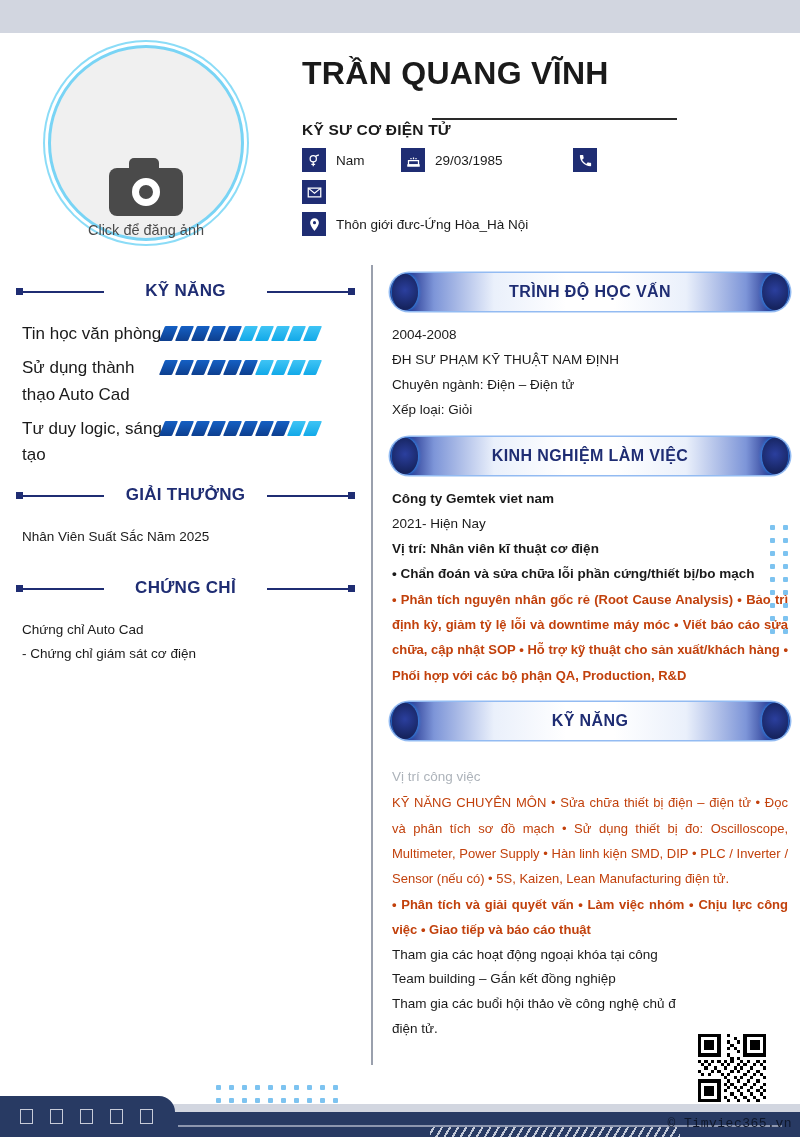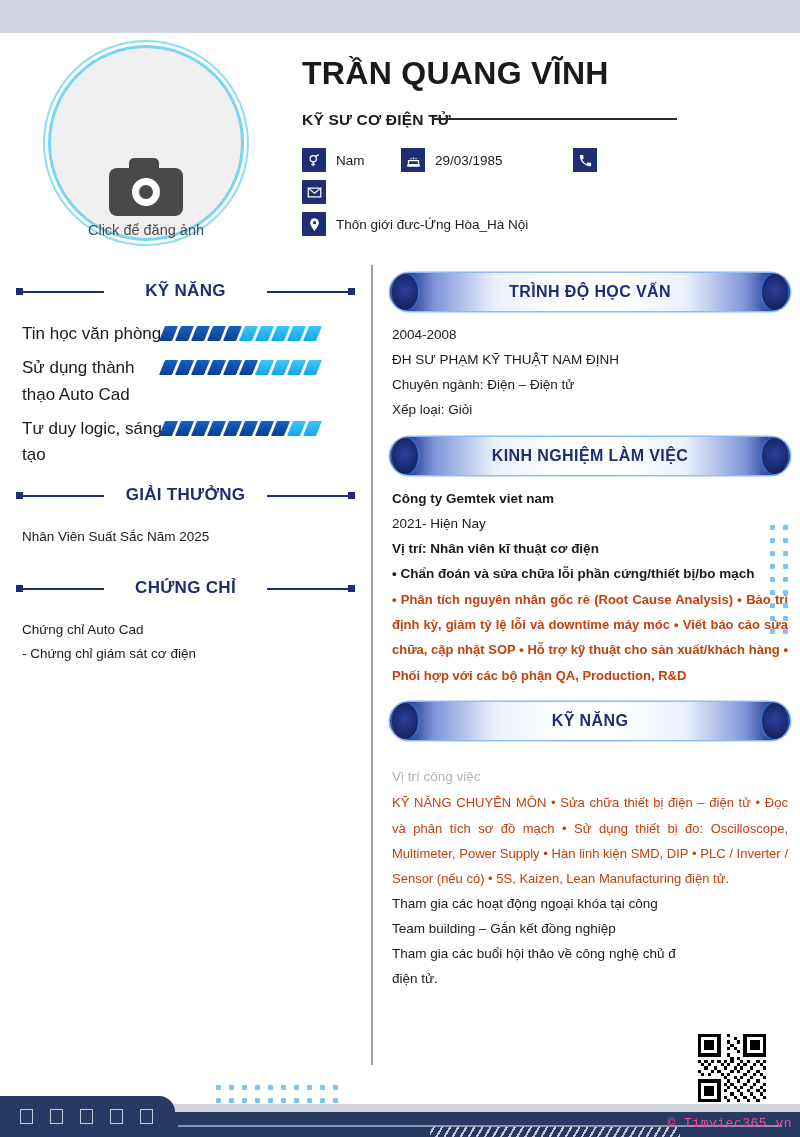--- a/index.html
+++ b/index.html
@@ -71,21 +71,21 @@
   .name {
     position: absolute;
     left: 302px; top: 22px;
     font-size: 32px;
     font-weight: bold;
     color: #1a1a1a;
     letter-spacing: 0.3px;
   }
   .job-title {
     position: absolute;
-    left: 302px; top: 78px;
+    left: 302px; top: 88px;
     font-size: 15.5px;
     font-weight: bold;
     color: #1a1a1a;
     letter-spacing: 0.2px;
   }
   .title-rule {
     position: absolute;
     left: 432px; top: 85px;
     width: 245px; height: 1.5px;
     background: #2a2a2a;
@@ -235,21 +235,21 @@
     display: block;
     cursor: pointer;
   }
   .footer-rule {
     position: absolute; left: 178px; top: 29px;
     width: 604px; height: 1.5px; background: #8d96ae; z-index: 4;
   }
   .copyright {
     position: absolute; right: 8px; top: 20px;
     font-family: "Liberation Mono", monospace;
-    font-size: 13px; color: #ec4899; z-index: 5;
+    font-size: 13px; color: #0f172a; z-index: 5;
     letter-spacing: 0.5px;
   }
   .hatch {
     position: absolute; left: 430px; top: 1127px;
     width: 250px; height: 10px;
     background: repeating-linear-gradient(
       -60deg, #c3c9d8 0 2px, transparent 2px 7px);
     z-index: 6;
   }
 </style>
@@ -432,20 +432,21 @@
       <div class="r-line b"> • Chẩn đoán và sửa chữa lỗi phần cứng/thiết bị/bo mạch</div>
       <div class="r-para b">• Phân tích nguyên nhân gốc rẻ (Root Cause Analysis) • Bảo trì định kỳ, giảm tỷ lệ lỗi và downtime máy móc • Viết báo cáo sửa chữa, cập nhật SOP • Hỗ trợ kỹ thuật cho sản xuất/khách hàng • Phối hợp với các bộ phận QA, Production, R&amp;D</div>
     </div>
 
     <div class="rsec">
       <span class="rsec-title">KỸ NĂNG</span>
     </div>
     <div class="r-block">
       <div class="r-ph">Vị trí công việc</div>
       <div class="r-para">KỸ NĂNG CHUYÊN MÔN • Sửa chữa thiết bị điện – điện tử • Đọc và phân tích sơ đồ mạch • Sử dụng thiết bị đo: Oscilloscope, Multimeter, Power Supply • Hàn linh kiện SMD, DIP • PLC / Inverter / Sensor (nếu có) • 5S, Kaizen, Lean Manufacturing điện tử.</div>
+      <div class="r-para b">• Phân tích và giải quyết vấn    • Làm việc nhóm • Chịu lực công việc • Giao tiếp và báo cáo      thuật</div>
       <div class="r-line">Tham gia các hoạt động ngoại khóa tại công</div>
       <div class="r-line">Team building – Gắn kết đồng nghiệp</div>
       <div class="r-line">Tham gia các buổi hội thảo về công nghệ chủ đ</div>
       <div class="r-line">điện tử.</div>
     </div>
   </div>
 
   <div class="dots dots-right">
       <i></i>
       <i></i>

